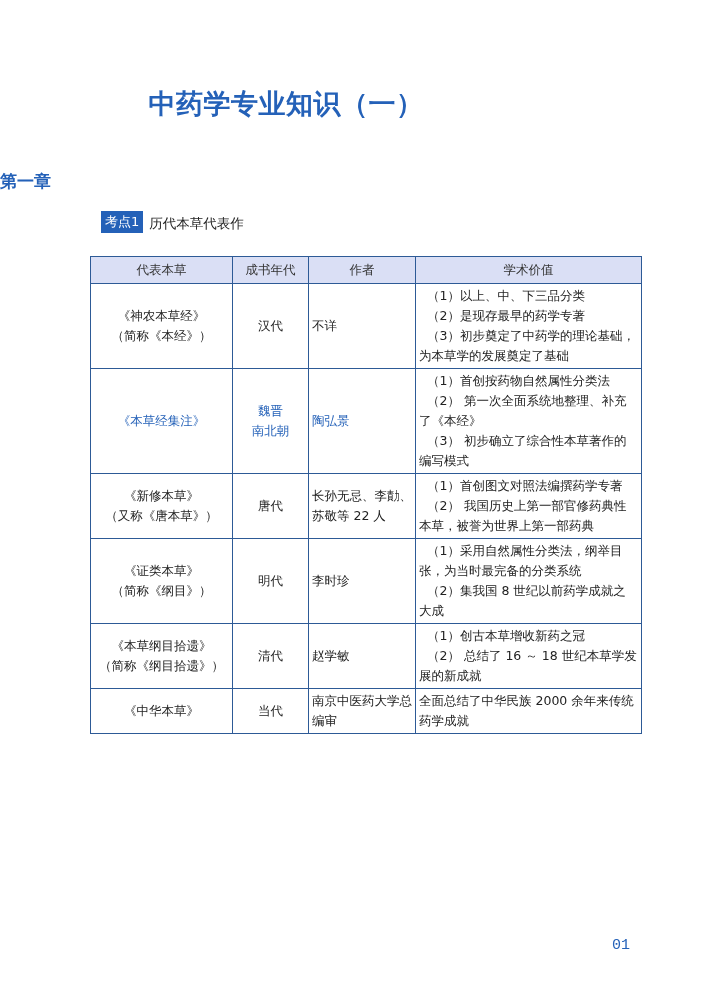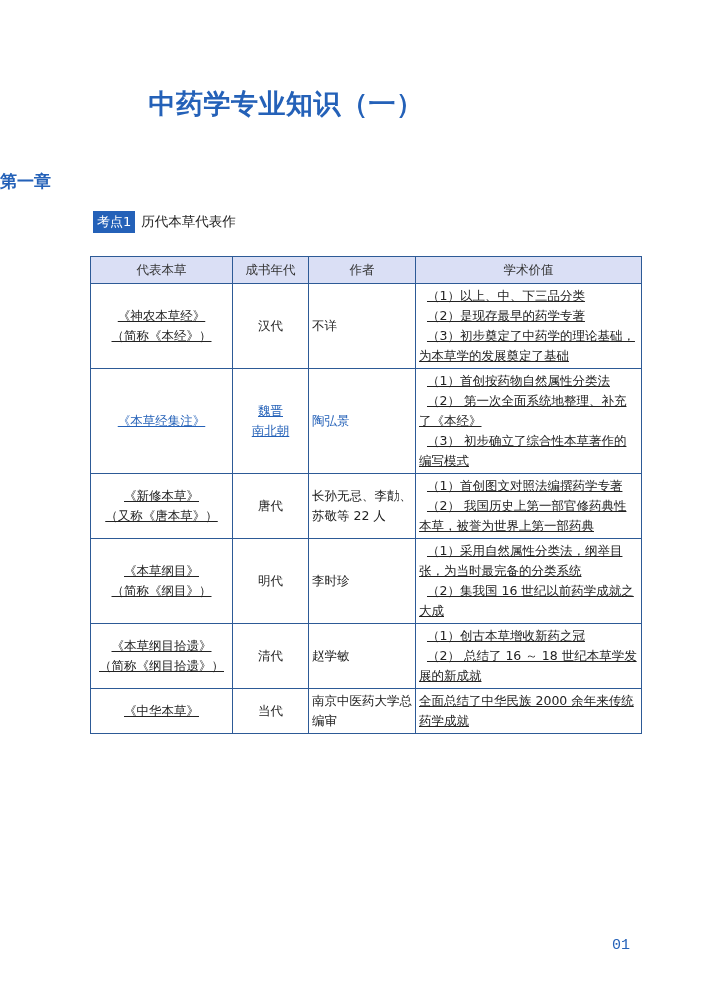--- a/index.html
+++ b/index.html
@@ -2,32 +2,32 @@
 <html><head>
 <meta charset="utf-8">
 <style>
   html, body { margin:0; padding:0; background:#ffffff; }
   body { width:721px; height:1005px; position:relative; overflow:hidden;
          font-family:"DejaVu Sans","Liberation Sans",sans-serif; color:#222; }
   .title { position:absolute; top:86px; left:0; width:572px; text-align:center;
            font-size:27px; font-weight:bold; color:#2461b8; letter-spacing:0.5px; }
   .chapter { position:absolute; top:170px; left:0; width:721px; text-align:left;
              font-size:17px; font-weight:bold; color:#2461b8; }
-  .topic { position:absolute; top:211px; left:93px; display:flex; align-items:center; }
+  .topic { position:absolute; top:211px; left:101px; display:flex; align-items:flex-end; }
   .topic-badge { background:#2461b8; color:#fff; font-size:13px; padding:2px 4px; line-height:18px; }
   .topic-title { font-size:13.5px; margin-left:6px; color:#222; }
   table { position:absolute; top:256px; left:90px; width:551px; border-collapse:collapse;
           font-size:12.5px; table-layout:fixed;padding-left:12px; }
   td, th { border:1.3px solid #2d5a96; vertical-align:middle; line-height:20px; }
   th { background:#dadff5; font-weight:normal; height:24px; text-align:center; color:#333; }
   td.c { text-align:center; }
   td.l { text-align:left; padding-left:3px; }
   td.v { text-align:left; padding:2px 3px 2px 3px; }
   .blue { color:#2461b8; }
-  .vline { display:block;text-decoration:underline; }
+  .vline { display:block; }
   .pageno { position:absolute; top:937px; left:612px; font-size:15px; color:#2461b8;font-family:Liberation Mono, monospace; }
 </style>
 </head>
 <body>
 
 <div class="title">中药学专业知识（一）</div>
 <div class="chapter">第一章</div>
 
 <div class="topic">
   <span class="topic-badge">考点1</span>
@@ -85,28 +85,28 @@
       </td>
       <td class="c">唐代</td>
       <td class="l">长孙无忌、李勣、苏敬等 22 人</td>
       <td class="v">
         <span class="vline" style="text-indent:8px">（1）首创图文对照法编撰药学专著</span>
         <span class="vline" style="text-indent:8px">（2） 我国历史上第一部官修药典性本草，被誉为世界上第一部药典</span>
       </td>
     </tr>
     <tr style="height:82px">
       <td class="c">
-        <span class="vline">《本草纲目》</span>
+        <span class="vline">《证类本草》</span>
         <span class="vline">（简称《纲目》）</span>
       </td>
       <td class="c">明代</td>
       <td class="l">李时珍</td>
       <td class="v">
         <span class="vline" style="text-indent:8px">（1）采用自然属性分类法，纲举目张，为当时最完备的分类系统</span>
-        <span class="vline" style="text-indent:8px">（2）集我国 16 世纪以前药学成就之大成</span>
+        <span class="vline" style="text-indent:8px">（2）集我国 8 世纪以前药学成就之大成</span>
       </td>
     </tr>
     <tr style="height:64px">
       <td class="c">
         <span class="vline">《本草纲目拾遗》</span>
         <span class="vline">（简称《纲目拾遗》）</span>
       </td>
       <td class="c">清代</td>
       <td class="l">赵学敏</td>
       <td class="v">

